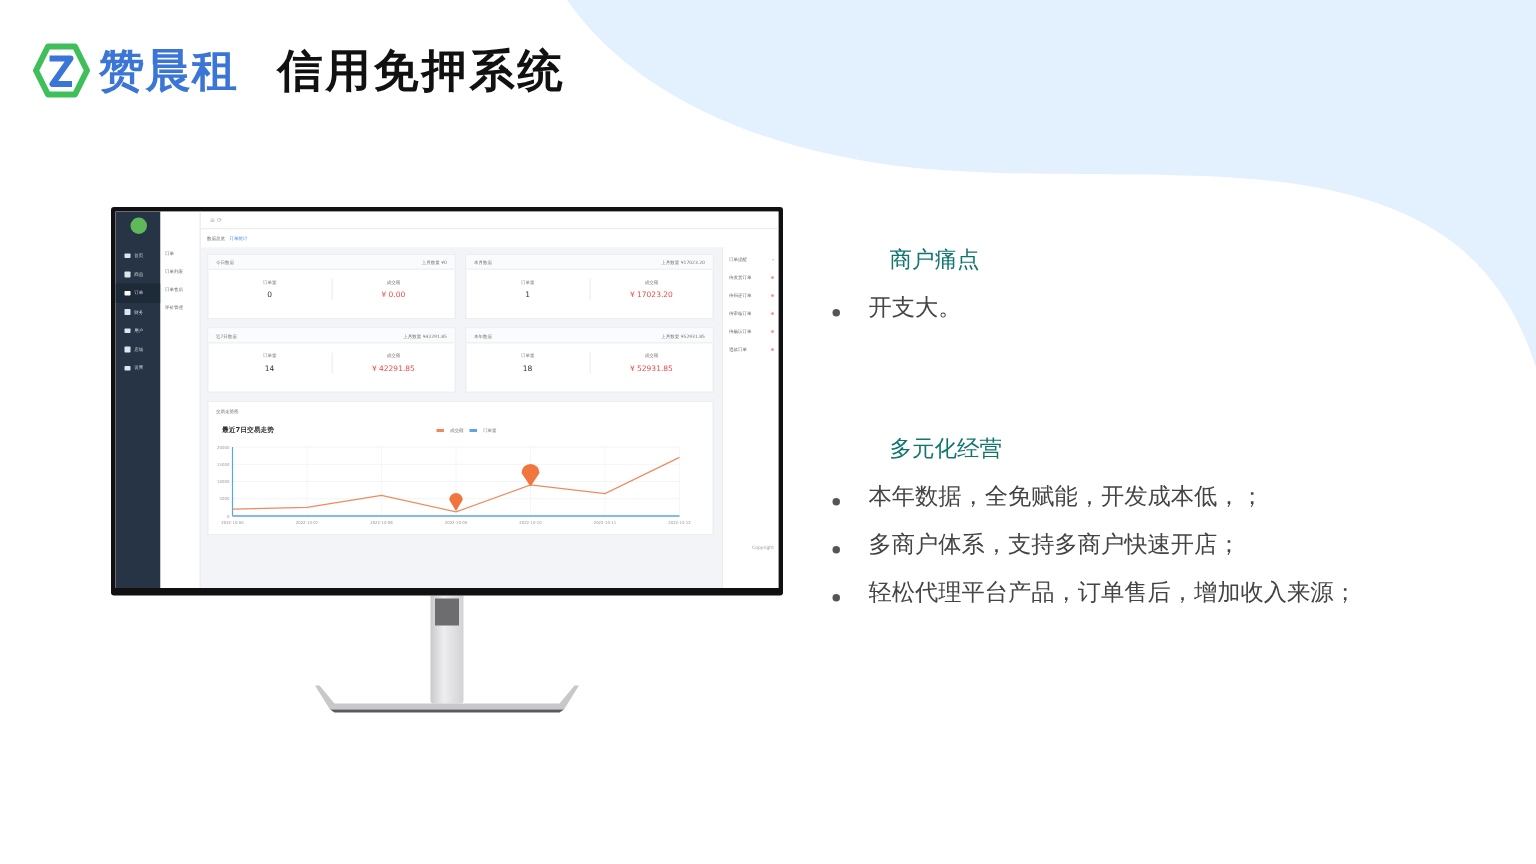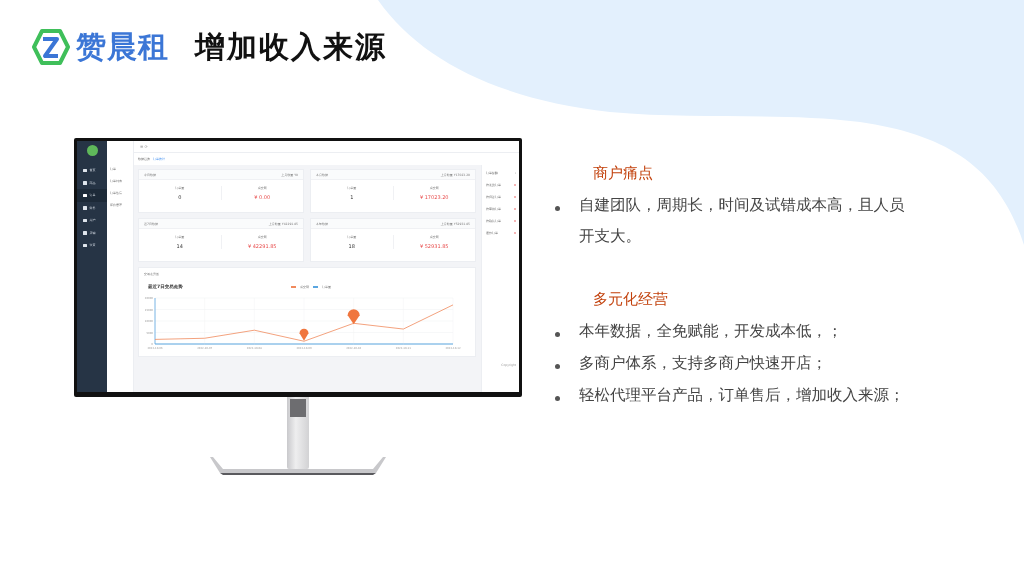--- a/index.html
+++ b/index.html
@@ -2,29 +2,29 @@
 <html><head>
 <meta charset="utf-8">
 <style>
   * { box-sizing: border-box; margin: 0; padding: 0; }
   html, body { width: 1024px; height: 576px; overflow: hidden; background: #ffffff; }
   body { position: relative; font-family: "DejaVu Sans", "Liberation Sans", sans-serif; }
 
   .bg-wave { position: absolute; left: 0; top: 0; width: 1024px; height: 576px; z-index: 0; }
 
   
-  .header { position: absolute; left: 30px; top: 26px; height: 42px; display: flex; align-items: center; z-index: 2; }
+  .header { position: absolute; left: 20px; top: 26px; height: 42px; display: flex; align-items: center; z-index: 2; }
   .logo { display: flex; align-items: center; }
   .logo-mark { width: 40px; height: 40px; }
   .logo-text { font-size: 30px; font-weight: bold; color: #3b76d6; margin-left: 6px; letter-spacing: 1px; }
   .page-title { margin-left: 26px; font-size: 30px; font-weight: bold; color: #111; letter-spacing: 2px; }
 
   
   .info { position: absolute; left: 555px; z-index: 2; color: #444; }
-  .section-title { font-size: 15px; color: #c2410c; padding-left: 38px; position: absolute; white-space: nowrap; }
+  .section-title { font-size: 15px; color: #0f766e; padding-left: 38px; position: absolute; white-space: nowrap; }
   .bullet { position: absolute; font-size: 15.5px; color: #444; display: flex; white-space: nowrap; }
   .bullet .dot { width: 5px; height: 5px; border-radius: 50%; background: #555; margin-top: 10px; margin-right: 19px; flex: none; }
   .bullet .txt { line-height: 31px; margin-top: -6px; }
 
   
   .monitor { position: absolute; left: 74px; top: 138px; width: 448px; height: 259px; background: #111; border-radius: 2px; z-index: 2; }
   .screen { position: absolute; left: 3px; top: 3px; right: 3px; bottom: 5px; background: #f3f4f7; overflow: hidden; display: flex; }
   .stand-neck { position: absolute; left: 287px; top: 397px; width: 22px; height: 72px; background: linear-gradient(90deg, #c9c9cc, #eeeeef 40%, #d2d2d4); z-index: 1; border-radius: 0 0 2px 2px; }
   .stand-neck .slot { position: absolute; left: 3px; top: 2px; width: 16px; height: 18px; background: #6d6d70; }
   .stand-base { position: absolute; left: 208px; top: 455px; width: 180px; height: 22px; z-index: 1; }
@@ -72,21 +72,21 @@
 </svg>
 
 <div class="header">
   <div class="logo">
     <svg class="logo-mark" viewBox="0 0 40 40">
       <path d="M12 4 H30 L38 20 L30 36 H12 L4 20 Z" fill="none" stroke="#3fbf5a" stroke-width="4" stroke-linejoin="round"></path>
       <path d="M13 12 H27 L15 29 H28" fill="none" stroke="#3b76d6" stroke-width="4" stroke-linejoin="round"></path>
     </svg>
     <span class="logo-text">赞晨租</span>
   </div>
-  <div class="page-title">增加收入来源</div>
+  <div class="page-title">信用免押系统</div>
 </div>
 
 <div class="monitor">
   <div class="screen">
     <div class="app-sidebar">
       <div class="app-avatar"></div>
       <div class="app-nav">
           <span class="ic"></span>
           <span>首页</span>
         </div>
@@ -282,21 +282,20 @@
 <svg class="stand-base" viewBox="0 0 180 22">
   <path d="M2 2 L12 18 L168 18 L178 2 L175 2 L165 14 L15 14 L5 2 Z" fill="#c8c8cb"></path>
   <path d="M12 18 L168 18 L165 20 L15 20 Z" fill="#5a5a5e"></path>
 </svg>
 
 <div class="info">
   <div class="section-title" style="top:164px;">商户痛点</div>
   <div class="bullet" style="top:196px;">
     <span class="dot"></span>
     <div class="txt">
-      <div>自建团队，周期长，时间及试错成本高，且人员</div>
       <div>开支大。</div>
     </div>
   </div>
 
   <div class="section-title" style="top:290px;">多元化经营</div>
   <div class="bullet" style="top:322px;">
     <span class="dot"></span>
     <div class="txt">本年数据，全免赋能，开发成本低，；</div>
   </div>
   <div class="bullet" style="top:354px;">

